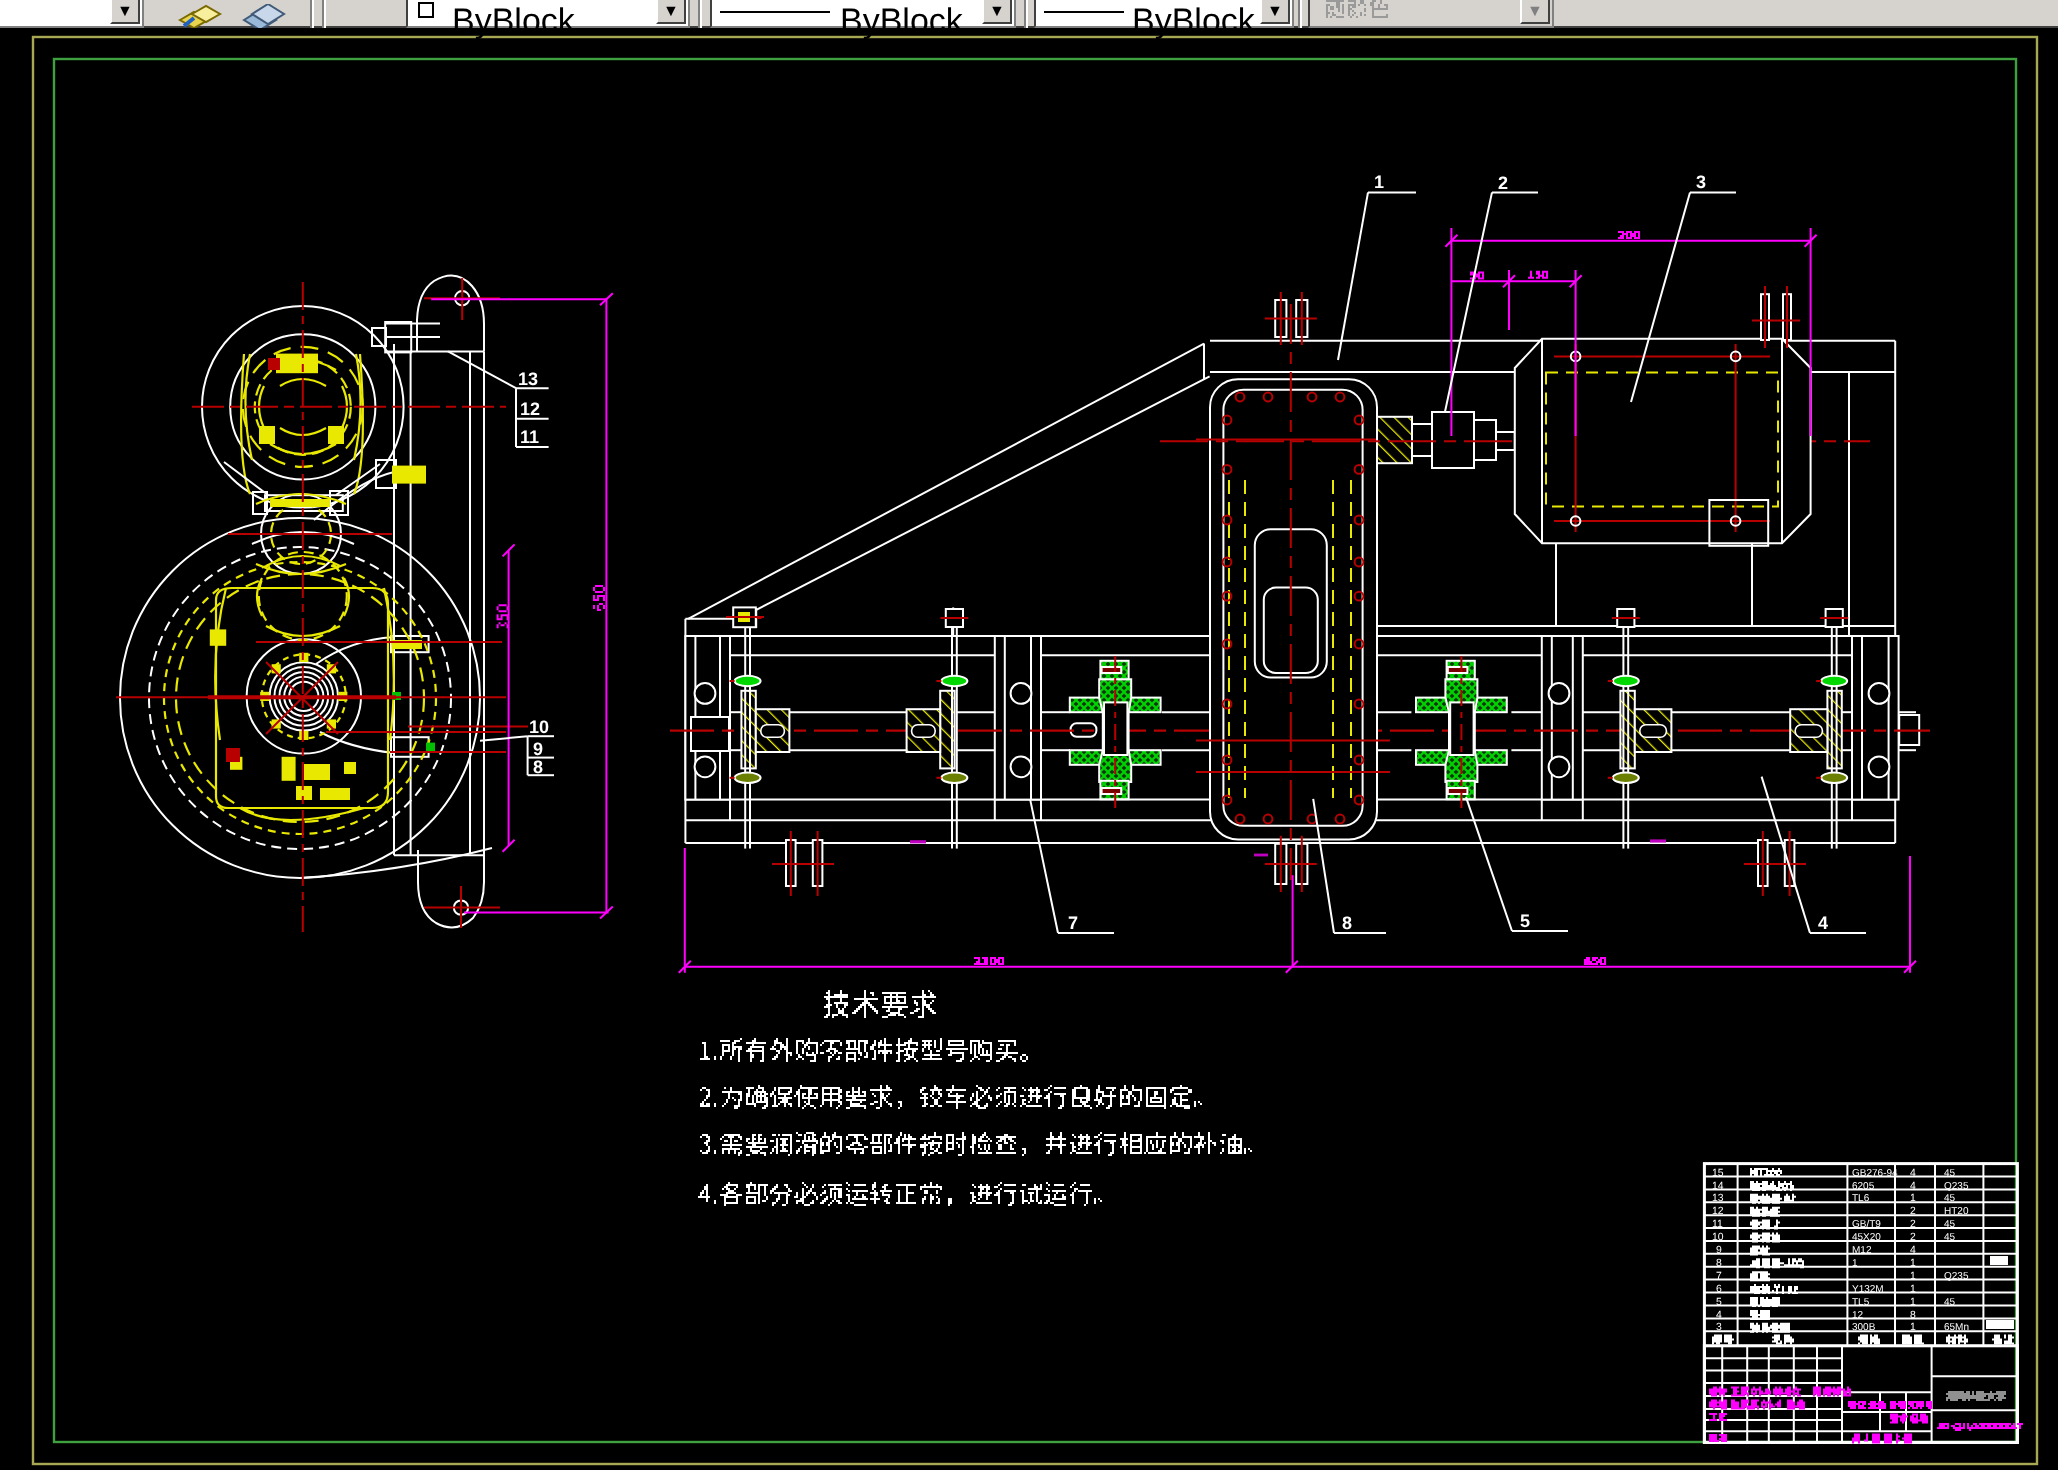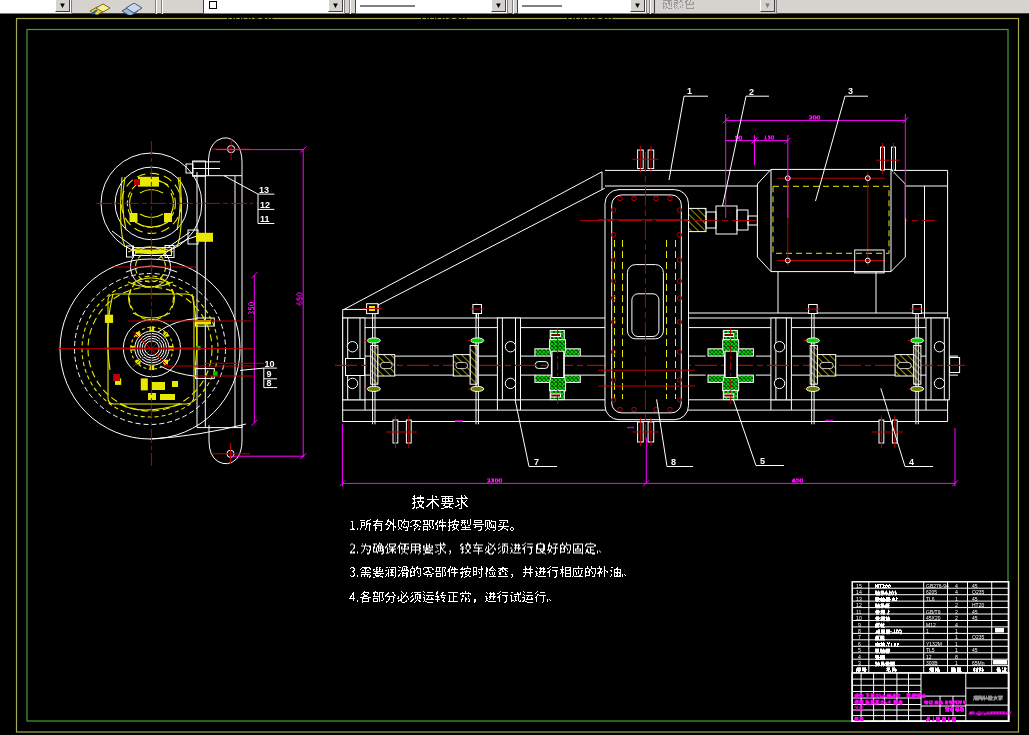--- a/index.html
+++ b/index.html
@@ -1,17 +1,17 @@
 <!DOCTYPE html>
 <html><head><meta charset="utf-8"><style>
 html,body{margin:0;padding:0;background:#000;width:1029px;height:735px;overflow:hidden}
 *{box-sizing:border-box}
 #toolbar{position:absolute;left:0;top:0;width:1029px;height:14px;background:#d6d3ce;border-bottom:1px solid #404040;z-index:5;font-family:"Liberation Sans",sans-serif}
 .combo{position:absolute;top:-5px;height:19px;background:#fff;border:1px solid #808080;border-top-color:#404040;border-left-color:#404040}
-.combo .txt{position:absolute;left:22px;top:17px;font-size:13px;color:#000}
+.combo .txt{position:absolute;left:22px;top:5px;font-size:17px;color:#000}
 .combo .arr{position:absolute;right:1px;top:1px;width:15px;height:15px;background:#d6d3ce;border:1px solid #fff;border-right-color:#404040;border-bottom-color:#404040;text-align:center;font-size:8px;line-height:15px;color:#000}
 .sep{position:absolute;top:0;width:2px;height:14px;border-left:1px solid #808080;border-right:1px solid #fff}
 </style></head><body>
 <div id="toolbar">
  <div class="combo" style="left:-60px;width:132px">
       <div class="arr">▼</div>
     </div>
  <div style="position:absolute;left:88px;top:1px;width:24px;height:12px">
    <svg width="24" height="12">
         <polygon points="2,8 9,4 16,8 9,12" fill="#e8d44d" stroke="#7a6a00"></polygon>

